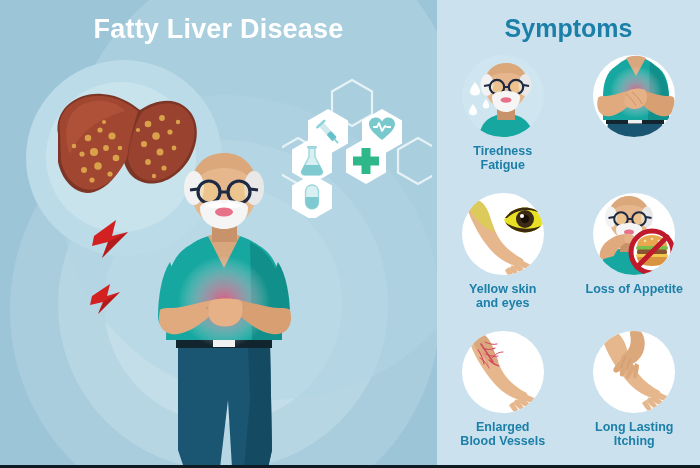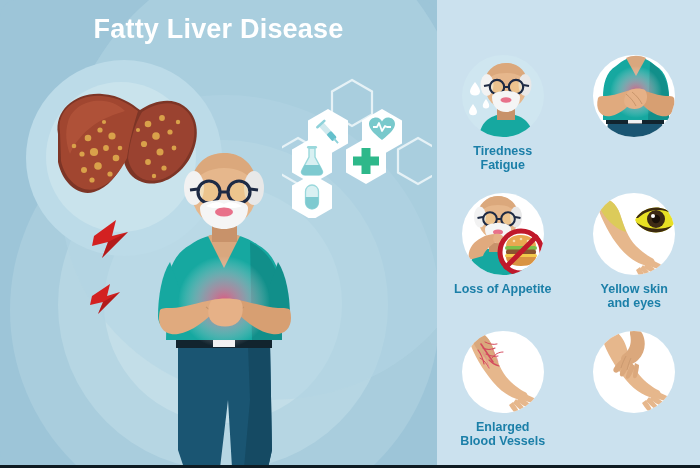--- a/index.html
+++ b/index.html
@@ -427,20 +427,52 @@
               </g>
             </g>
           </svg>
         </div>
       </div>
 
       <div class="symptom">
         <div class="symptom-icon">
           <svg width="88" height="88" viewBox="0 0 88 88">
             <circle cx="44" cy="44" r="41" fill="#ffffff"></circle>
+            <clipPath id="c3">
+                <circle cx="44" cy="44" r="41"></circle>
+              </clipPath>
+            <g clip-path="url(#c3)">
+              <path d="M6 8 C16 6 26 12 30 24 C34 36 38 48 46 56 C52 62 58 66 62 68
+                       C66 70 66 76 60 76 C52 76 40 70 30 58 C20 46 12 30 8 18 Z" fill="#e6b78c"></path>
+              <path d="M6 8 C16 6 26 12 30 24 C32 30 34 36 36 42 C28 40 18 32 12 22 C9 17 7 12 6 8 Z" fill="#d8d24a" opacity="0.75"></path>
+              <g fill="#e6b78c">
+                <path d="M58 68 C62 70 66 72 70 74 C73 76 72 80 68 79 C64 78 60 76 57 74 Z"></path>
+                <path d="M56 72 C60 75 64 78 67 81 C69 83 67 86 64 84 C60 82 56 79 54 77 Z"></path>
+                <path d="M53 75 C56 78 59 82 61 85 C63 87 60 89 58 87 C55 85 52 81 50 79 Z"></path>
+                <path d="M50 77 C52 80 54 84 55 87 C56 89 53 90 51 88 C49 86 47 82 46 80 Z"></path>
+              </g>
+              <g>
+                <path d="M46 28 C54 16 72 14 82 24 C86 28 86 32 82 36 C72 46 54 44 46 32 C45 30 45 30 46 28 Z" fill="#e8e024"></path>
+                <path d="M46 28 C54 16 72 14 82 24 C74 18 58 18 48 28 Z" fill="#3c2a10"></path>
+                <path d="M82 36 C72 46 54 44 46 32 C56 40 72 40 82 36 Z" fill="#3c2a10"></path>
+                <circle cx="66" cy="29" r="9" fill="#3d2a15"></circle>
+                <circle cx="66" cy="29" r="4.2" fill="#1a1008"></circle>
+                <circle cx="63" cy="26" r="2" fill="#ffffff"></circle>
+              </g>
+            </g>
+          </svg>
+        </div>
+        <div class="symptom-label">Yellow skin
+and eyes</div>
+      </div>
+
+      <div class="symptom">
+        <div class="symptom-icon">
+          <svg width="88" height="88" viewBox="0 0 88 88">
+            <circle cx="44" cy="44" r="41" fill="#ffffff"></circle>
             <clipPath id="c4">
                 <circle cx="44" cy="44" r="41"></circle>
               </clipPath>
             <g clip-path="url(#c4)">
               <path d="M8 88 C8 68 20 58 38 58 C56 58 68 68 68 88 Z" fill="#16a8a0"></path>
               <path d="M30 48 L48 48 L48 62 L30 62 Z" fill="#c8926a"></path>
               <ellipse cx="39" cy="28" rx="20" ry="22" fill="#e6b78c"></ellipse>
               <path d="M39 6 C51 6 59 15 60 26 C55 18 48 15 39 15 C30 15 23 18 18 26 C19 15 27 6 39 6 Z" fill="#dba87c"></path>
               <ellipse cx="21" cy="27" rx="6" ry="10.5" fill="#f2f2f2"></ellipse>
               <ellipse cx="57" cy="27" rx="6" ry="10.5" fill="#e8e8e8"></ellipse>
@@ -480,52 +512,20 @@
             </g>
           </svg>
         </div>
         <div class="symptom-label">Loss of Appetite</div>
       </div>
 
       <div class="symptom">
         <div class="symptom-icon">
           <svg width="88" height="88" viewBox="0 0 88 88">
             <circle cx="44" cy="44" r="41" fill="#ffffff"></circle>
-            <clipPath id="c3">
-                <circle cx="44" cy="44" r="41"></circle>
-              </clipPath>
-            <g clip-path="url(#c3)">
-              <path d="M6 8 C16 6 26 12 30 24 C34 36 38 48 46 56 C52 62 58 66 62 68
-                       C66 70 66 76 60 76 C52 76 40 70 30 58 C20 46 12 30 8 18 Z" fill="#e6b78c"></path>
-              <path d="M6 8 C16 6 26 12 30 24 C32 30 34 36 36 42 C28 40 18 32 12 22 C9 17 7 12 6 8 Z" fill="#d8d24a" opacity="0.75"></path>
-              <g fill="#e6b78c">
-                <path d="M58 68 C62 70 66 72 70 74 C73 76 72 80 68 79 C64 78 60 76 57 74 Z"></path>
-                <path d="M56 72 C60 75 64 78 67 81 C69 83 67 86 64 84 C60 82 56 79 54 77 Z"></path>
-                <path d="M53 75 C56 78 59 82 61 85 C63 87 60 89 58 87 C55 85 52 81 50 79 Z"></path>
-                <path d="M50 77 C52 80 54 84 55 87 C56 89 53 90 51 88 C49 86 47 82 46 80 Z"></path>
-              </g>
-              <g>
-                <path d="M46 28 C54 16 72 14 82 24 C86 28 86 32 82 36 C72 46 54 44 46 32 C45 30 45 30 46 28 Z" fill="#e8e024"></path>
-                <path d="M46 28 C54 16 72 14 82 24 C74 18 58 18 48 28 Z" fill="#3c2a10"></path>
-                <path d="M82 36 C72 46 54 44 46 32 C56 40 72 40 82 36 Z" fill="#3c2a10"></path>
-                <circle cx="66" cy="29" r="9" fill="#3d2a15"></circle>
-                <circle cx="66" cy="29" r="4.2" fill="#1a1008"></circle>
-                <circle cx="63" cy="26" r="2" fill="#ffffff"></circle>
-              </g>
-            </g>
-          </svg>
-        </div>
-        <div class="symptom-label">Yellow skin
-and eyes</div>
-      </div>
-
-      <div class="symptom">
-        <div class="symptom-icon">
-          <svg width="88" height="88" viewBox="0 0 88 88">
-            <circle cx="44" cy="44" r="41" fill="#ffffff"></circle>
             <clipPath id="c5">
                 <circle cx="44" cy="44" r="41"></circle>
               </clipPath>
             <g clip-path="url(#c5)">
               <path d="M10 2 C20 0 30 8 34 20 C38 32 42 44 50 52 C56 58 62 62 66 64
                        C70 66 70 72 64 72 C56 72 44 66 34 54 C24 42 14 26 10 12 Z" fill="#e6b78c"></path>
               <path d="M10 2 C20 0 30 8 34 20 C36 26 38 32 40 38 C32 36 22 28 16 18 C13 13 11 7 10 2 Z" fill="#d9a87c"></path>
               <g fill="#e6b78c">
                 <path d="M62 64 C66 66 71 68 75 70 C78 72 77 76 73 75 C69 74 64 72 61 70 Z"></path>
                 <path d="M60 68 C64 71 69 74 72 77 C74 79 72 82 69 80 C65 78 60 75 58 73 Z"></path>
@@ -577,19 +577,22 @@
                 <path d="M41 35 C39 39 37 44 36 48 C35 51 38 52 40 49 C42 46 44 41 45 38 Z"></path>
                 <path d="M45 35 C44 39 43 44 43 48 C43 51 46 51 47 48 C48 45 49 40 49 37 Z"></path>
               </g>
               <g stroke="#c08f66" stroke-width="0.9" fill="none" opacity="0.6">
                 <path d="M36 28 C34 32 32 36 31 40"></path>
                 <path d="M41 30 C39 34 38 38 37 42"></path>
               </g>
             </g>
           </svg>
         </div>
+        <div class="symptom-label">Long Lasting
+Itching</div>
       </div>
 
     </div>
+    <div class="title-symptoms" style="left:0;width:263px;">Symptoms</div>
   </div>
 
   <div class="bottom-bar"></div>
 </div>
 
 </body></html>

